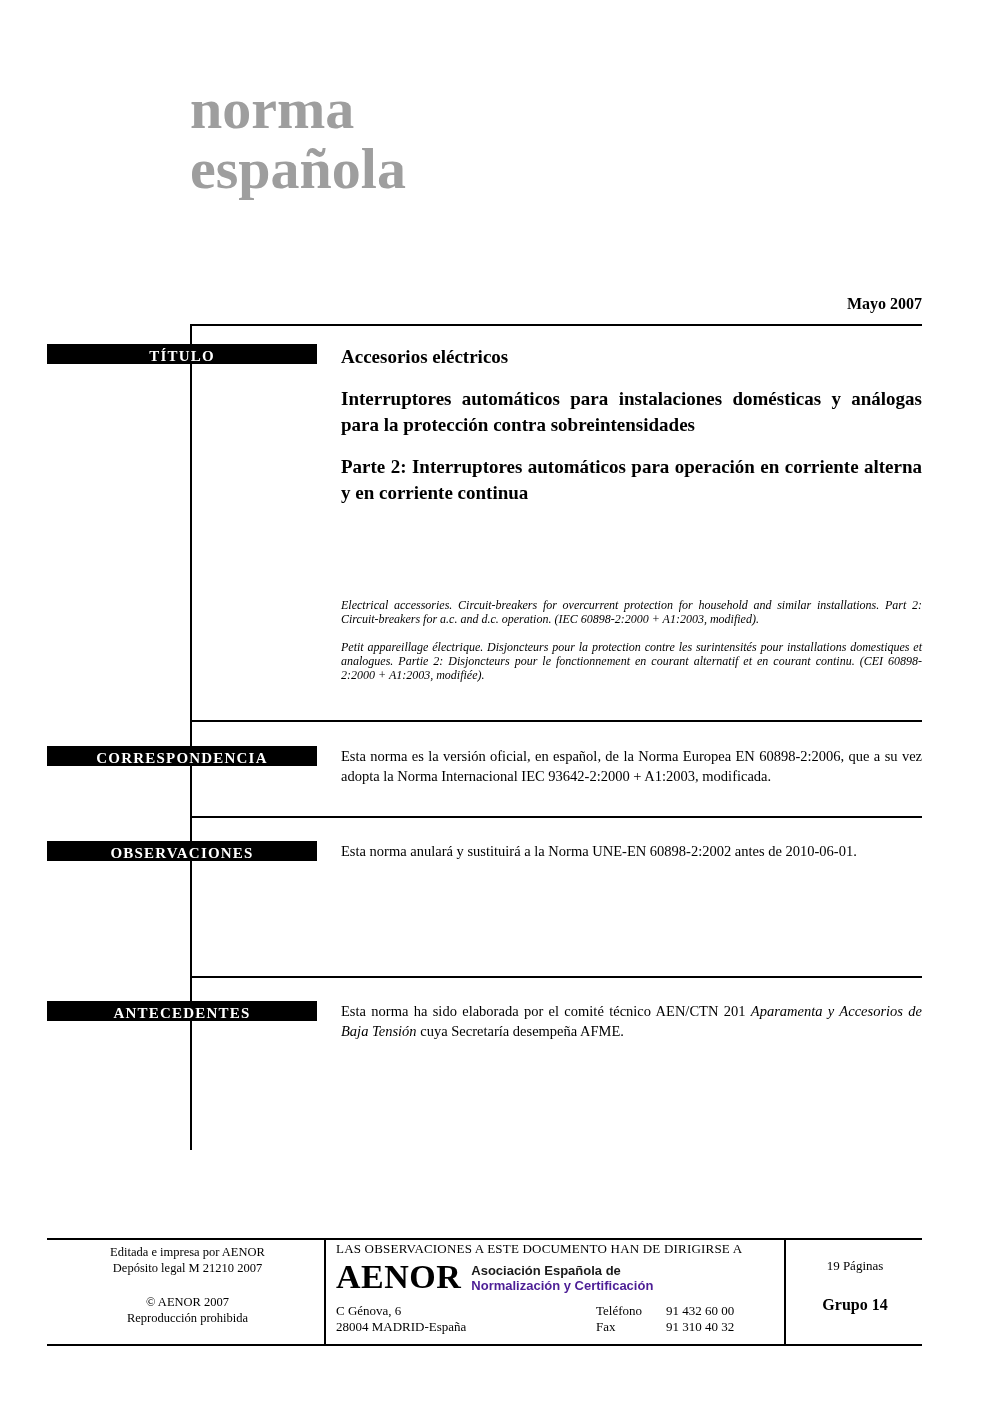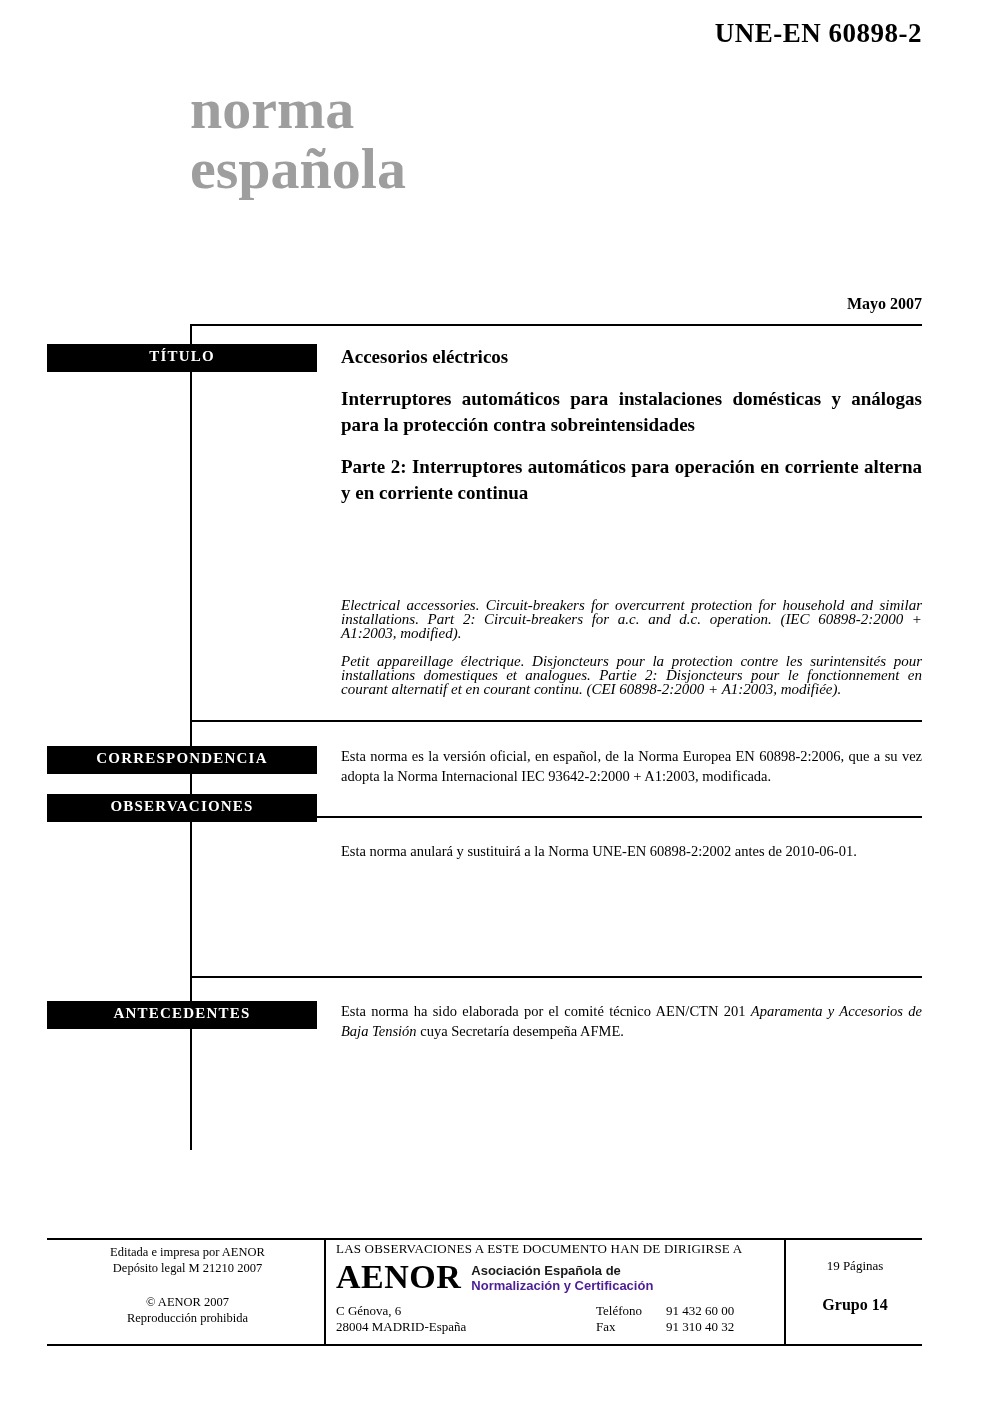--- a/index.html
+++ b/index.html
@@ -74,21 +74,21 @@
     left: 190px;
     width: 2px;
     background: #000;
   }
 
   
   .seclabel {
     position: absolute;
     left: 47px;
     width: 270px;
-    height: 28px;
+    height: 20px;
     background: #000000;
     color: #ffffff;
     font-family: "Liberation Serif", serif;
     font-weight: bold;
     font-size: 15px;
     letter-spacing: 1.2px;
     text-align: center;
     line-height: 24px;
   }
 
@@ -105,21 +105,21 @@
     line-height: 26px;
     text-align: justify;
   }
   .title-main.plain { font-weight: normal; }
   .title-block p { margin: 0 0 16px 0; }
   .title-block p:last-child { margin-bottom: 0; }
 
   .translation {
     font-family: "Liberation Serif", serif;
     font-style: italic;
-    font-size: 15px;
+    font-size: 12px;
     line-height: 14px;
     text-align: justify;
   }
   .translation p { margin: 0 0 14px 0; }
   .translation p:last-child { margin-bottom: 0; }
 
   .body-text {
     font-family: "Liberation Serif", serif;
     font-size: 14.5px;
     line-height: 20px;
@@ -240,36 +240,35 @@
 </style>
 </head>
 <body>
 
 <div class="page">
 
   <div class="masthead">
     <div class="masthead-word w1">norma</div>
     <div class="masthead-word w2">española</div>
   </div>
-  <div class="doc-code">UNE-EN 60898-2</div>
 
   <div class="date-line">Mayo 2007</div>
 
   <div class="hrule" style="top:324px;"></div>
   <div class="vrule" style="top:324px; height:396px;"></div>
   <div class="hrule" style="top:720px;"></div>
   <div class="vrule" style="top:720px; height:96px;"></div>
   <div class="hrule" style="top:816px;"></div>
   <div class="vrule" style="top:816px; height:160px;"></div>
   <div class="hrule" style="top:976px;"></div>
   <div class="vrule" style="top:976px; height:174px;"></div>
 
   <div class="seclabel" style="top:344px;">TÍTULO</div>
   <div class="seclabel" style="top:746px;">CORRESPONDENCIA</div>
-  <div class="seclabel" style="top:794px;">OBSERVACIONES</div>
+  <div class="seclabel" style="top:841px;">OBSERVACIONES</div>
   <div class="seclabel" style="top:1001px;">ANTECEDENTES</div>
 
   <div class="content title-block" style="top:344px;">
     <p class="title-main">Accesorios eléctricos</p>
     <p class="title-main">Interruptores automáticos para instalaciones domésticas y análogas para la protección contra sobreintensidades</p>
     <p class="title-main">Parte 2: Interruptores automáticos para operación en corriente alterna y en corriente continua</p>
   </div>
 
   <div class="content translation" style="top:598px;">
     <p>Electrical accessories. Circuit-breakers for overcurrent protection for household and similar installations. Part 2: Circuit-breakers for a.c. and d.c. operation. (IEC 60898-2:2000 + A1:2003, modified).</p>

